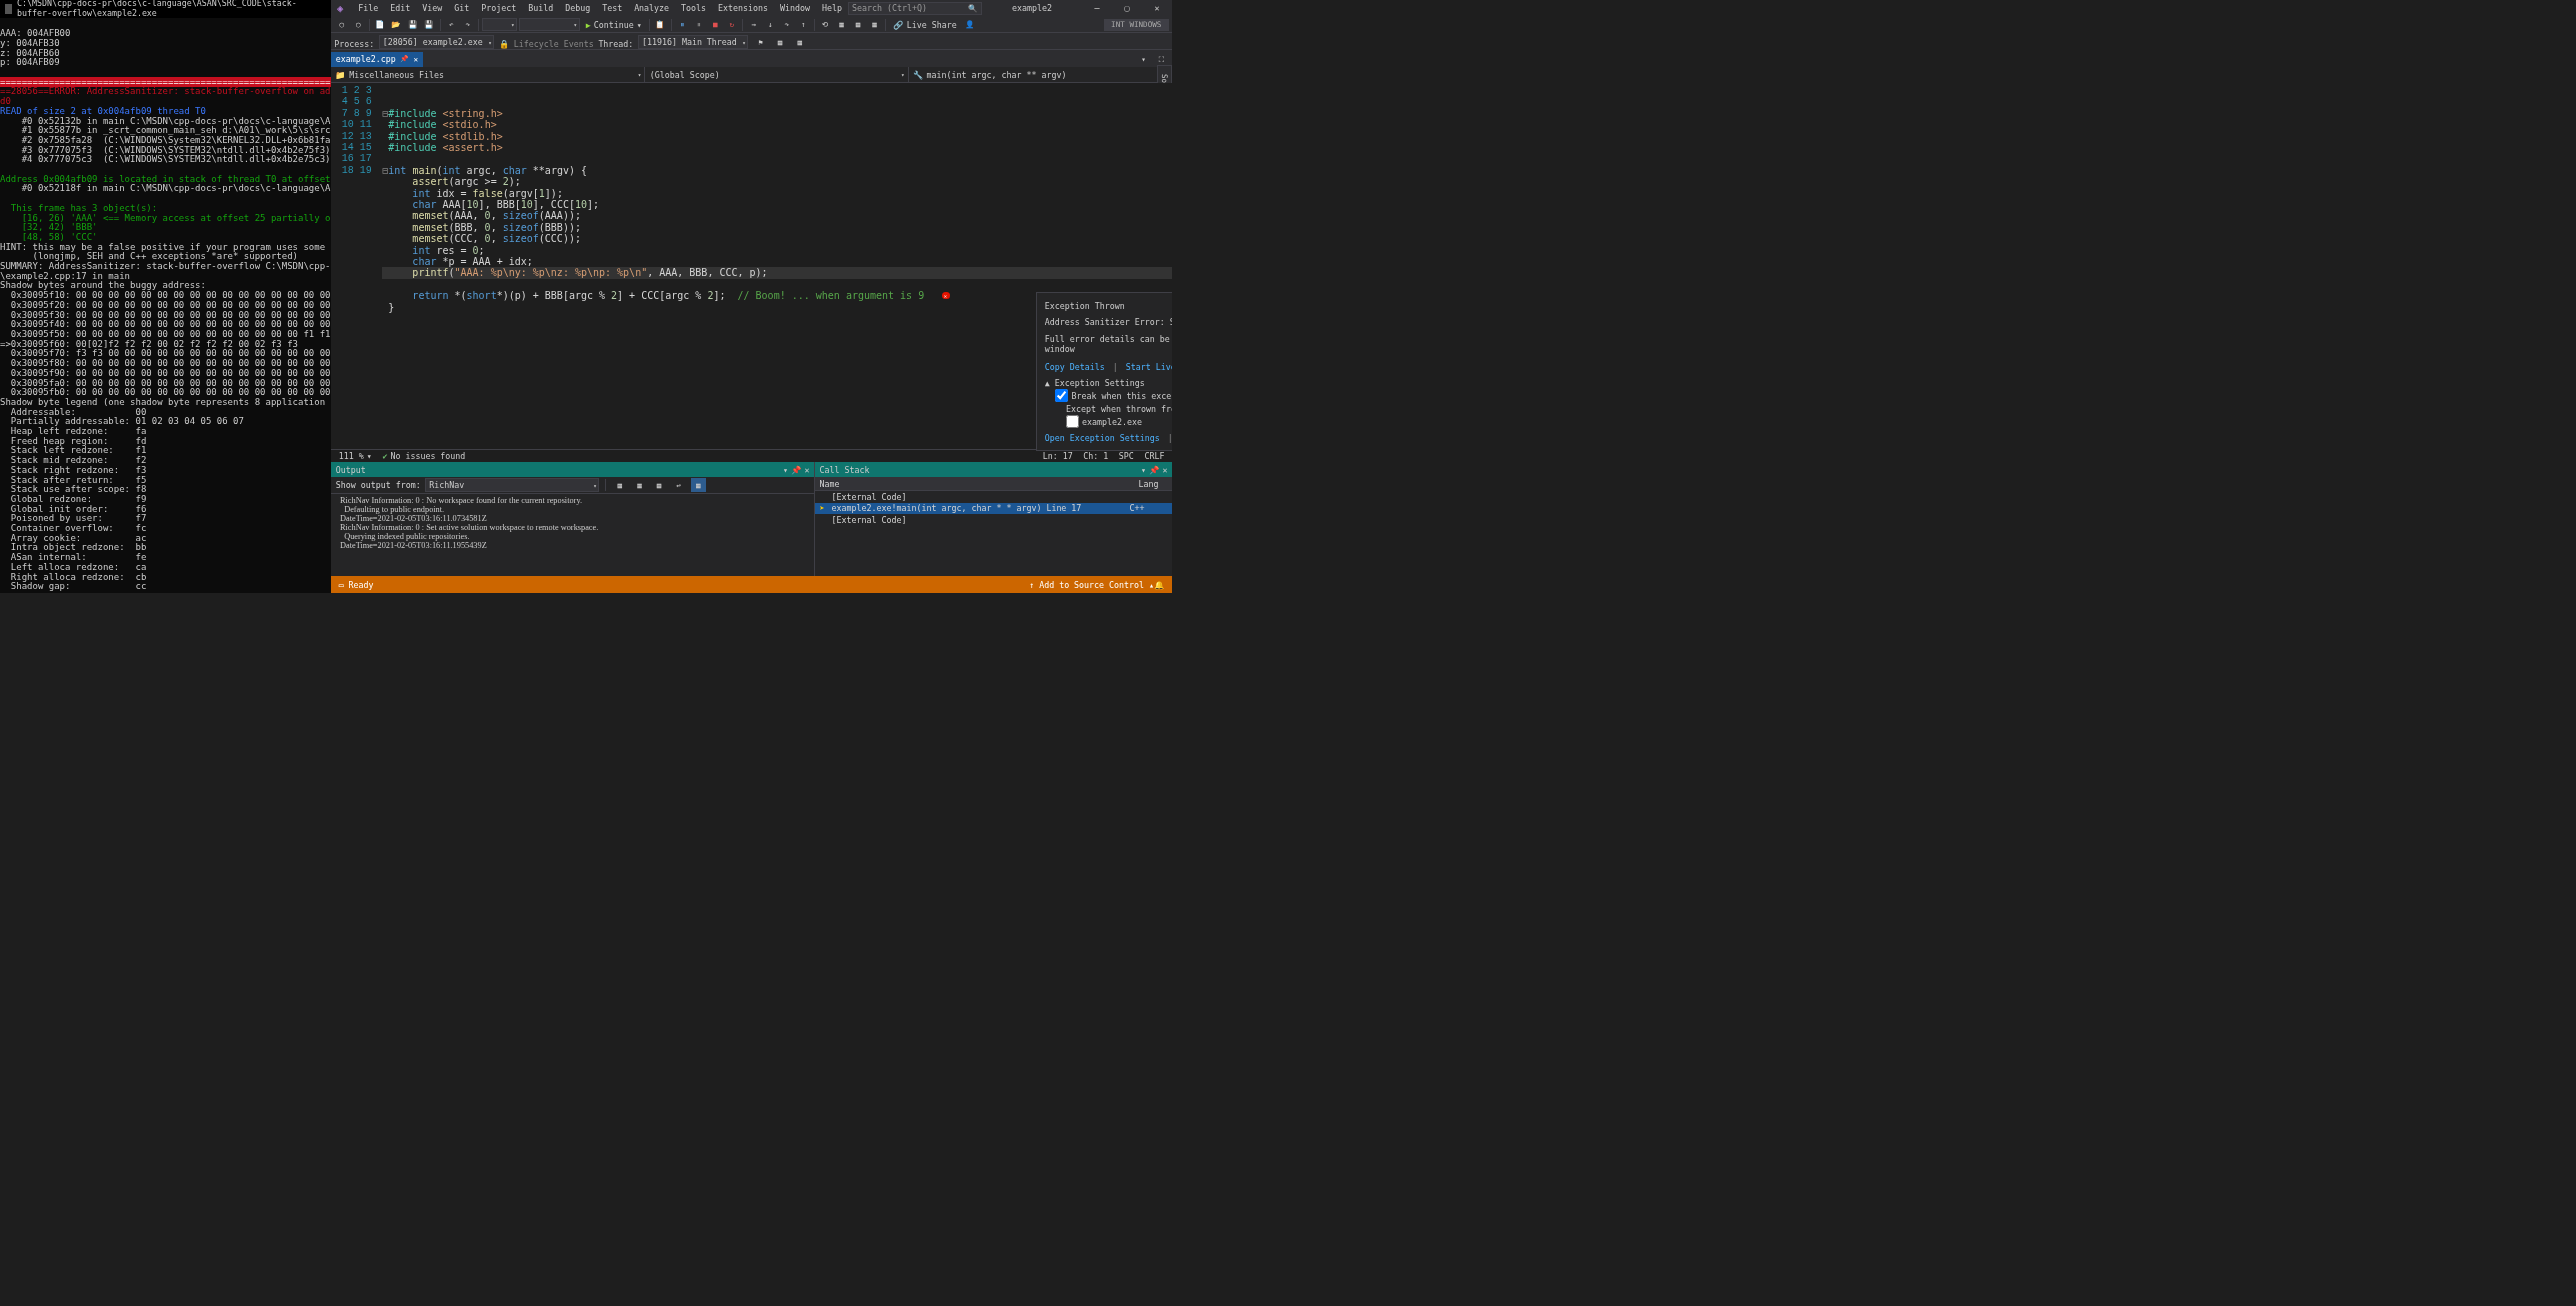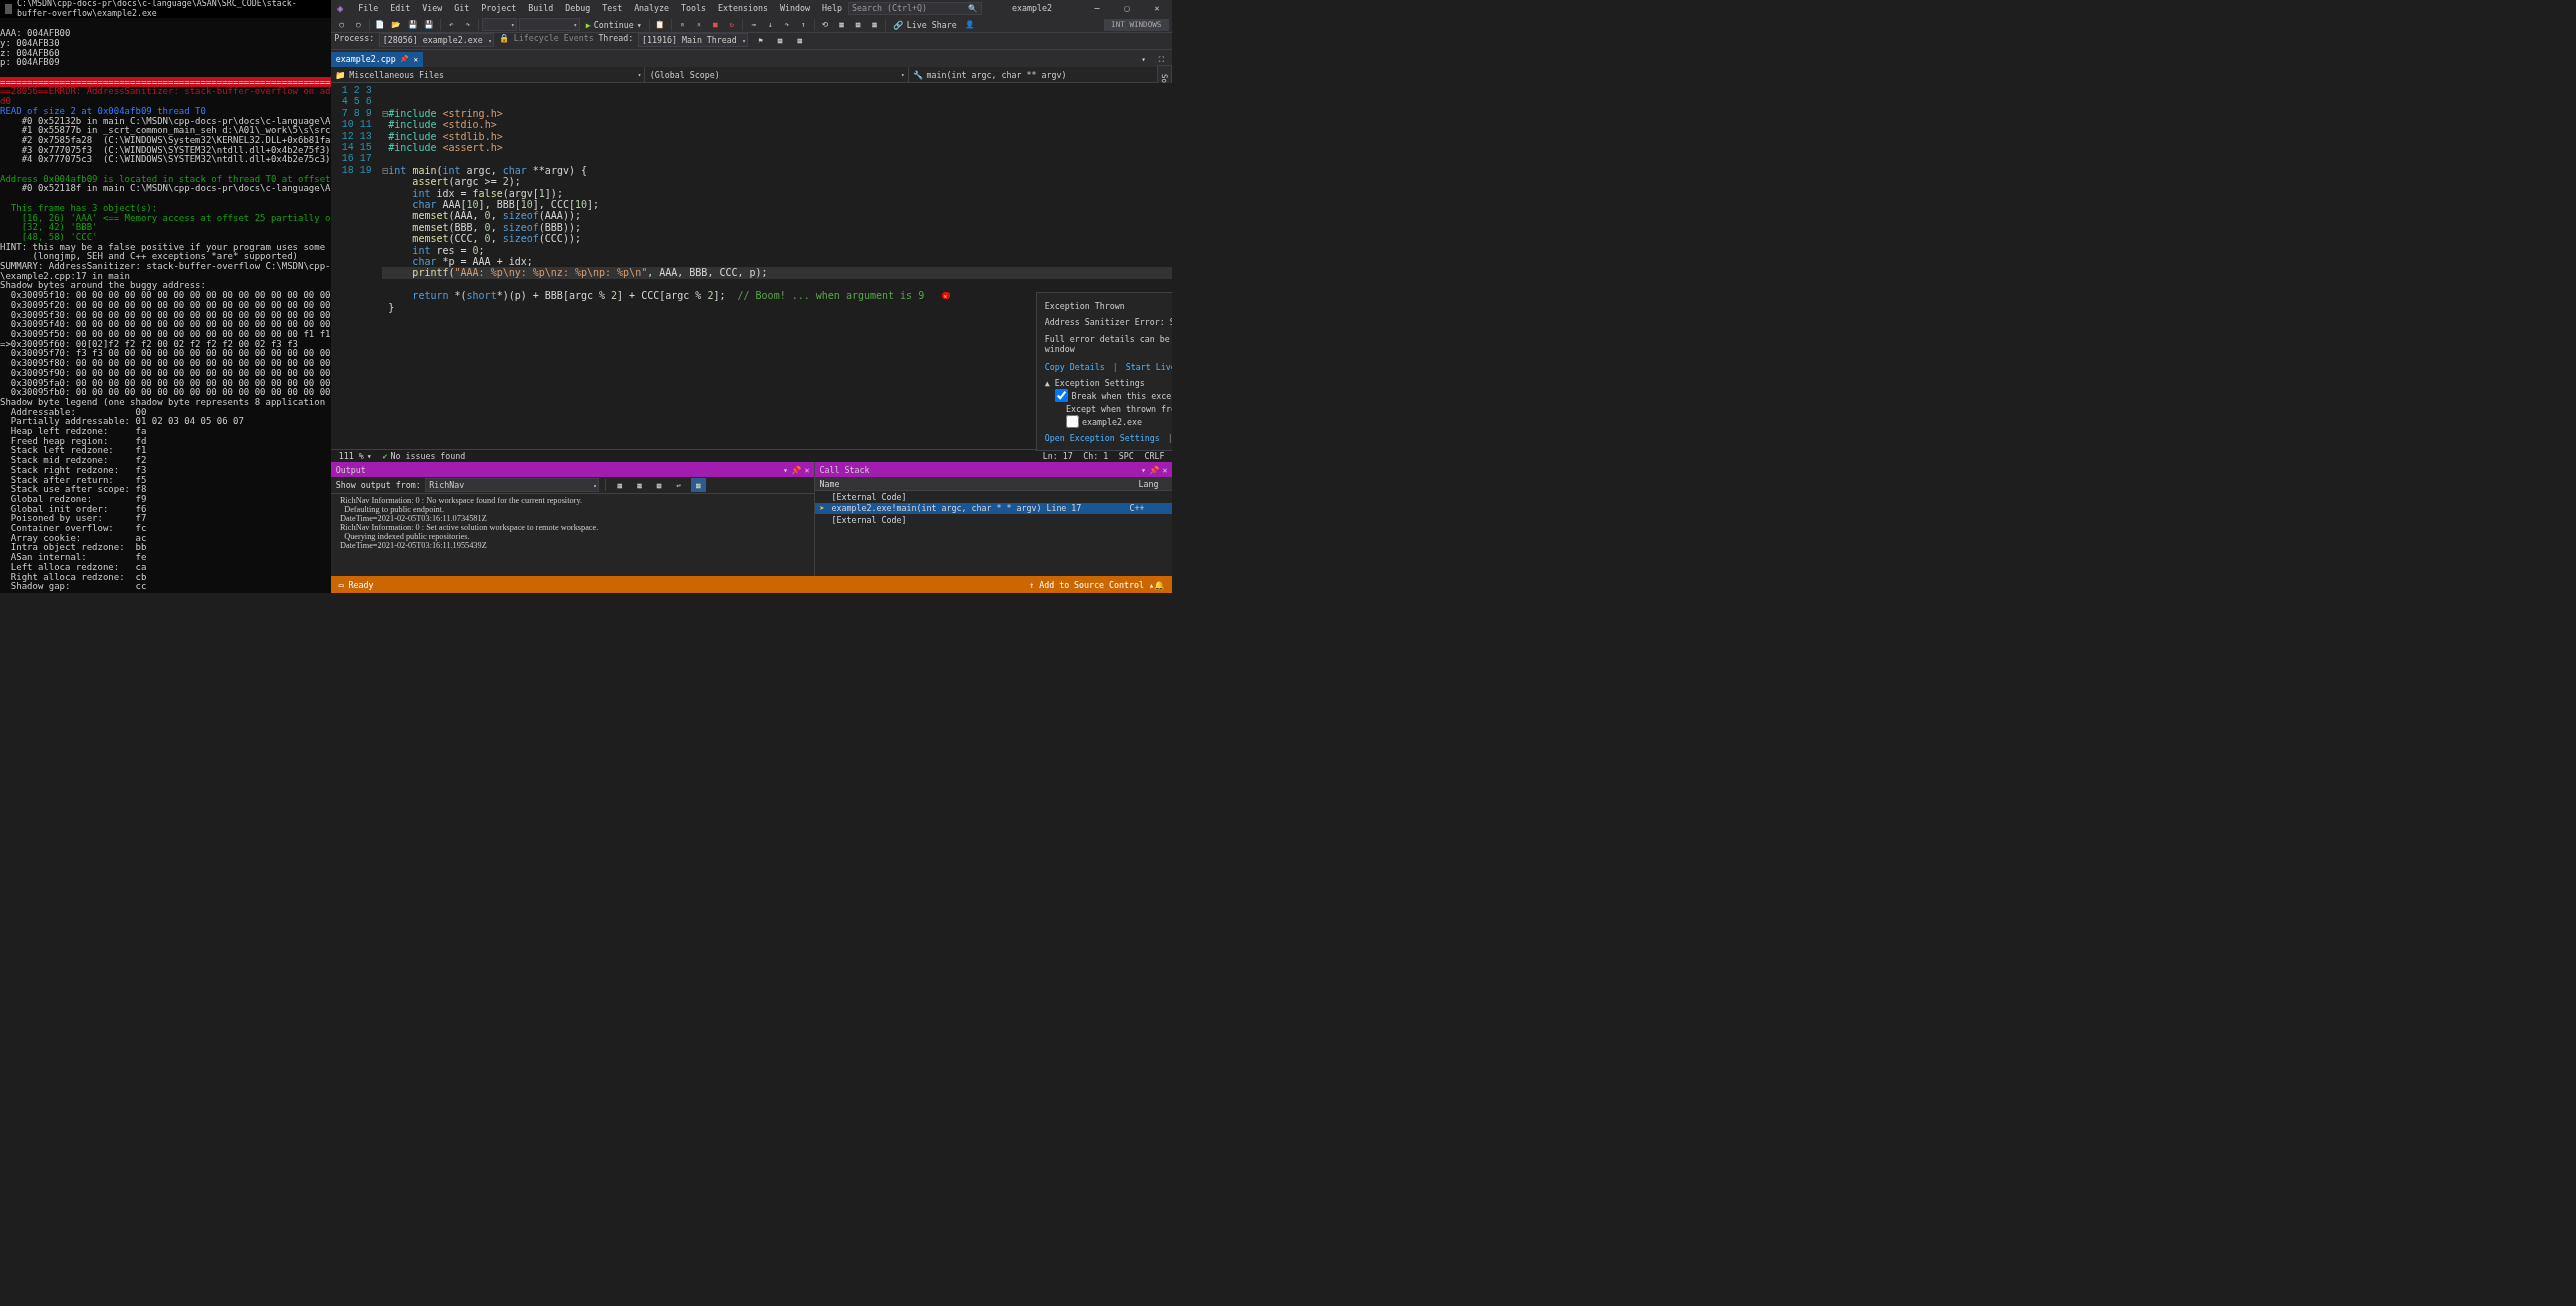--- a/index.html
+++ b/index.html
@@ -24,21 +24,21 @@
 .win-btn{width:30px;height:16.7px;display:flex;align-items:center;justify-content:center;color:#ccc}
 .toolbar{height:16.7px;background:#2d2d30;display:flex;align-items:center;padding:0 3px;gap:1.5px;border-bottom:0.8px solid #3f3f46}
 .tb-btn{width:15px;height:13.7px;display:flex;align-items:center;justify-content:center;color:#ccc;font-size:7.6px}
 .tb-sep{width:0.8px;height:12px;background:#3f3f46;margin:0 1.5px}
 .continue-btn{display:flex;align-items:center;gap:3px;color:#ccc;padding:0 4.6px}
 .play-green{color:#96dd3e}
 .tb-dropdown{height:13.7px;background:#333337;border:0.8px solid #3f3f46;min-width:30px;padding:0 10.6px 0 3px;color:#ccc;display:flex;align-items:center;position:relative}
 .tb-dropdown::after{content:'▾';position:absolute;right:1.5px;font-size:6px}
 .int-preview{margin-left:auto;background:#3f3f46;padding:1.5px 7.6px;color:#aaa;font-size:7.6px}
 .live-share{display:flex;align-items:center;gap:3px;padding:0 4.6px;color:#ccc}
-.debug-bar{height:16.7px;background:#2d2d30;display:flex;align-items:flex-start;padding:0 3px;gap:4.6px;border-bottom:0.8px solid #3f3f46;color:#ccc}
+.debug-bar{height:16.7px;background:#2d2d30;display:flex;align-items:flex-end;padding:0 3px;gap:4.6px;border-bottom:0.8px solid #3f3f46;color:#ccc}
 .debug-dd{height:13.7px;background:#333337;border:0.8px solid #3f3f46;padding:0 10.6px 0 3px;position:relative;min-width:106px;display:flex;align-items:center}
 .debug-dd::after{content:'▾';position:absolute;right:1.5px;font-size:6px}
 .tabs{height:16.7px;background:#2d2d30;display:flex;align-items:flex-end}
 .tab{height:15px;background:#1b5694;color:#fff;display:flex;align-items:center;padding:0 4.6px;gap:4.6px;font-size:8.3px}
 .tab .pin{font-size:6.8px}
 .tab .close{font-size:7.6px}
 .tab-space{flex:1;display:flex;justify-content:flex-end;align-items:center;gap:3px;padding-right:3px}
 .nav-bar{height:16.7px;background:#252526;display:flex;border-bottom:0.8px solid #3f3f46}
 .nav-dd{flex:1;border-right:0.8px solid #3f3f46;display:flex;align-items:center;padding:0 4.6px;gap:3px;color:#ccc;position:relative}
 .nav-dd::after{content:'▾';position:absolute;right:3px;font-size:6px}
@@ -62,21 +62,21 @@
 .ex-sep{color:#888;margin:0 3px}
 .ex-check{display:flex;align-items:center;gap:3px;margin:1.5px 0}
 .ex-sub{padding-left:10.6px}
 .status-line{height:13.7px;background:#1e1e1e;display:flex;align-items:center;padding:0 7.6px;gap:10.6px;color:#ccc;font-size:8.3px;border-top:0.8px solid #3f3f46}
 .zoom{display:flex;align-items:center;gap:3px}
 .no-issues{color:#ccc;display:flex;align-items:center;gap:3px}
 .check-icon{color:#6bb86b}
 .status-right{margin-left:auto;display:flex;gap:10.6px}
 .bottom-panels{height:114px;display:flex;background:#252526}
 .output-panel{flex:1;display:flex;flex-direction:column;border-right:0.8px solid #3f3f46}
-.panel-header{height:15px;background:#a21caf;display:flex;align-items:center;padding:0 4.6px;color:#ccc;font-size:8.3px}
+.panel-header{height:15px;background:#0f766e;display:flex;align-items:center;padding:0 4.6px;color:#ccc;font-size:8.3px}
 .panel-controls{margin-left:auto;display:flex;gap:3px}
 .output-toolbar{height:16.7px;display:flex;align-items:center;padding:0 4.6px;gap:4.6px;background:#252526;border-bottom:0.8px solid #3f3f46}
 .output-dd{width:174px;height:13.7px;background:#333337;border:0.8px solid #3f3f46;padding:0 3px;color:#ccc;display:flex;align-items:center;position:relative}
 .output-dd::after{content:'▾';position:absolute;right:1.5px;font-size:6px}
 .output-body{flex:1;font-family:Consolas;font-size:8.3px;padding:1.5px 4.6px;white-space:pre;color:#ccc;overflow:hidden}
 .callstack-panel{width:357px;display:flex;flex-direction:column}
 .cs-header{height:13.7px;display:flex;background:#333337;border-bottom:0.8px solid #3f3f46;font-size:8.3px}
 .cs-col{padding:1.5px 4.6px}
 .cs-row{display:flex;padding:0.8px 4.6px;font-size:8.3px}
 .cs-row.sel{background:#1b5694}

